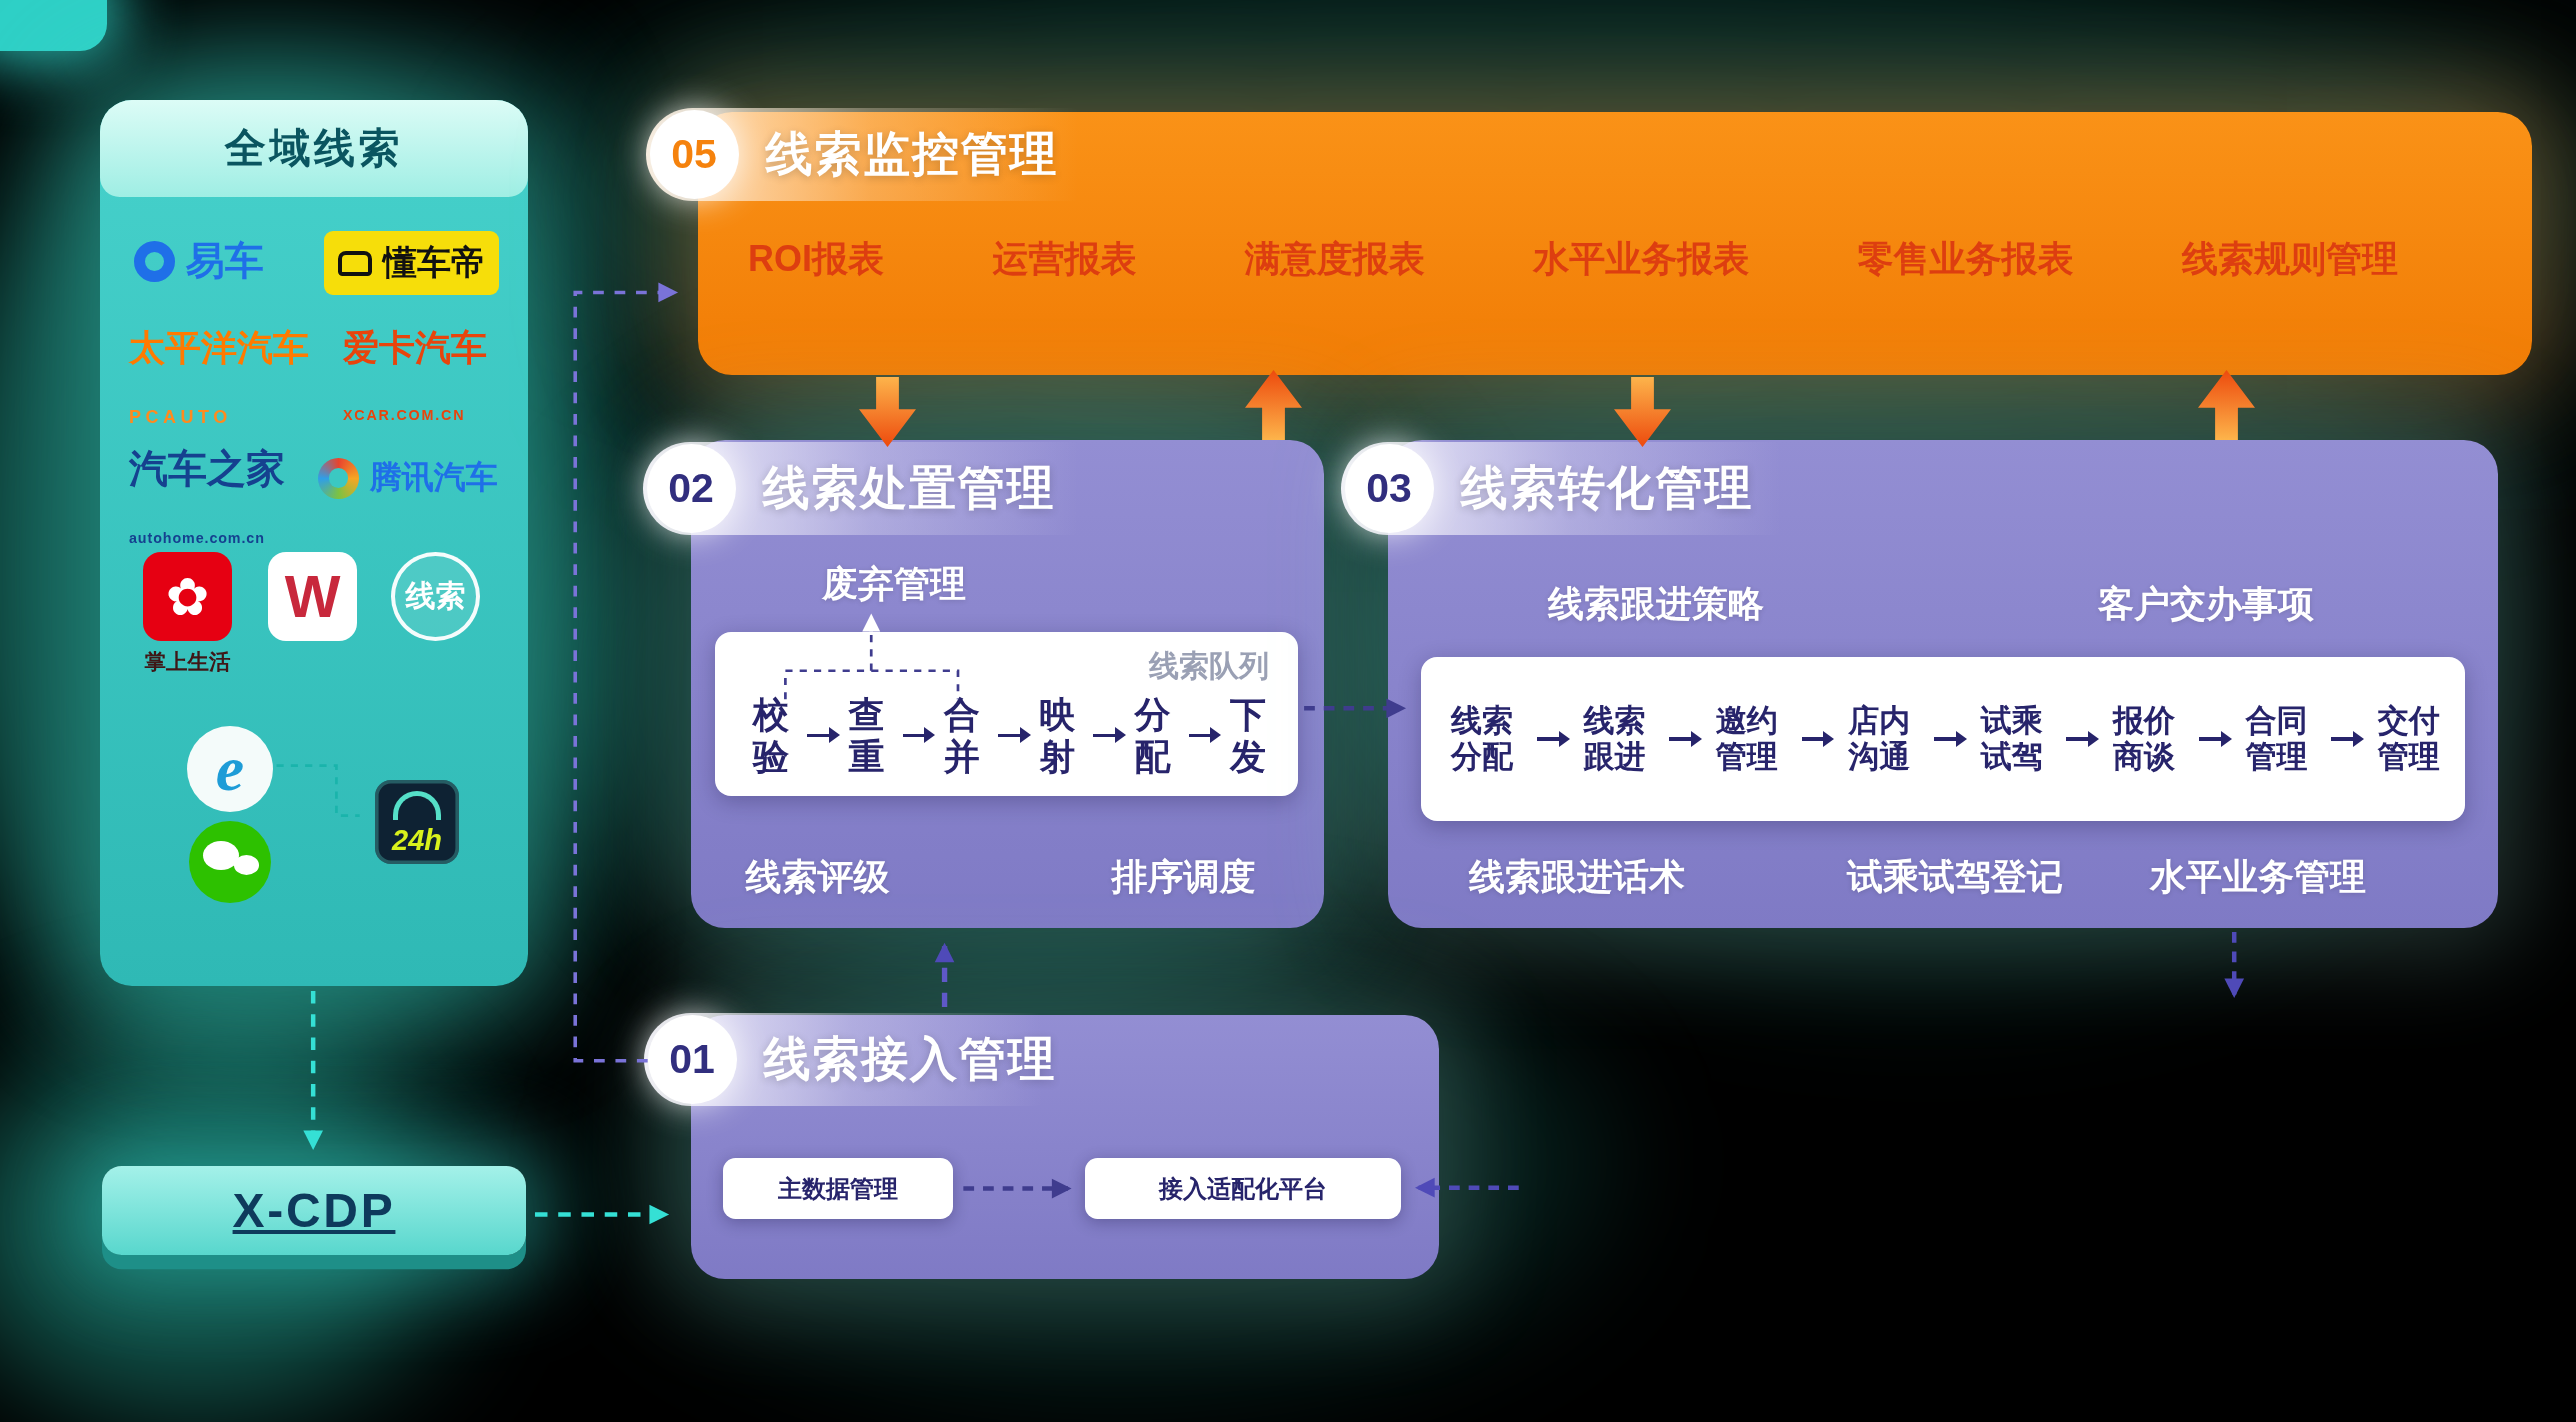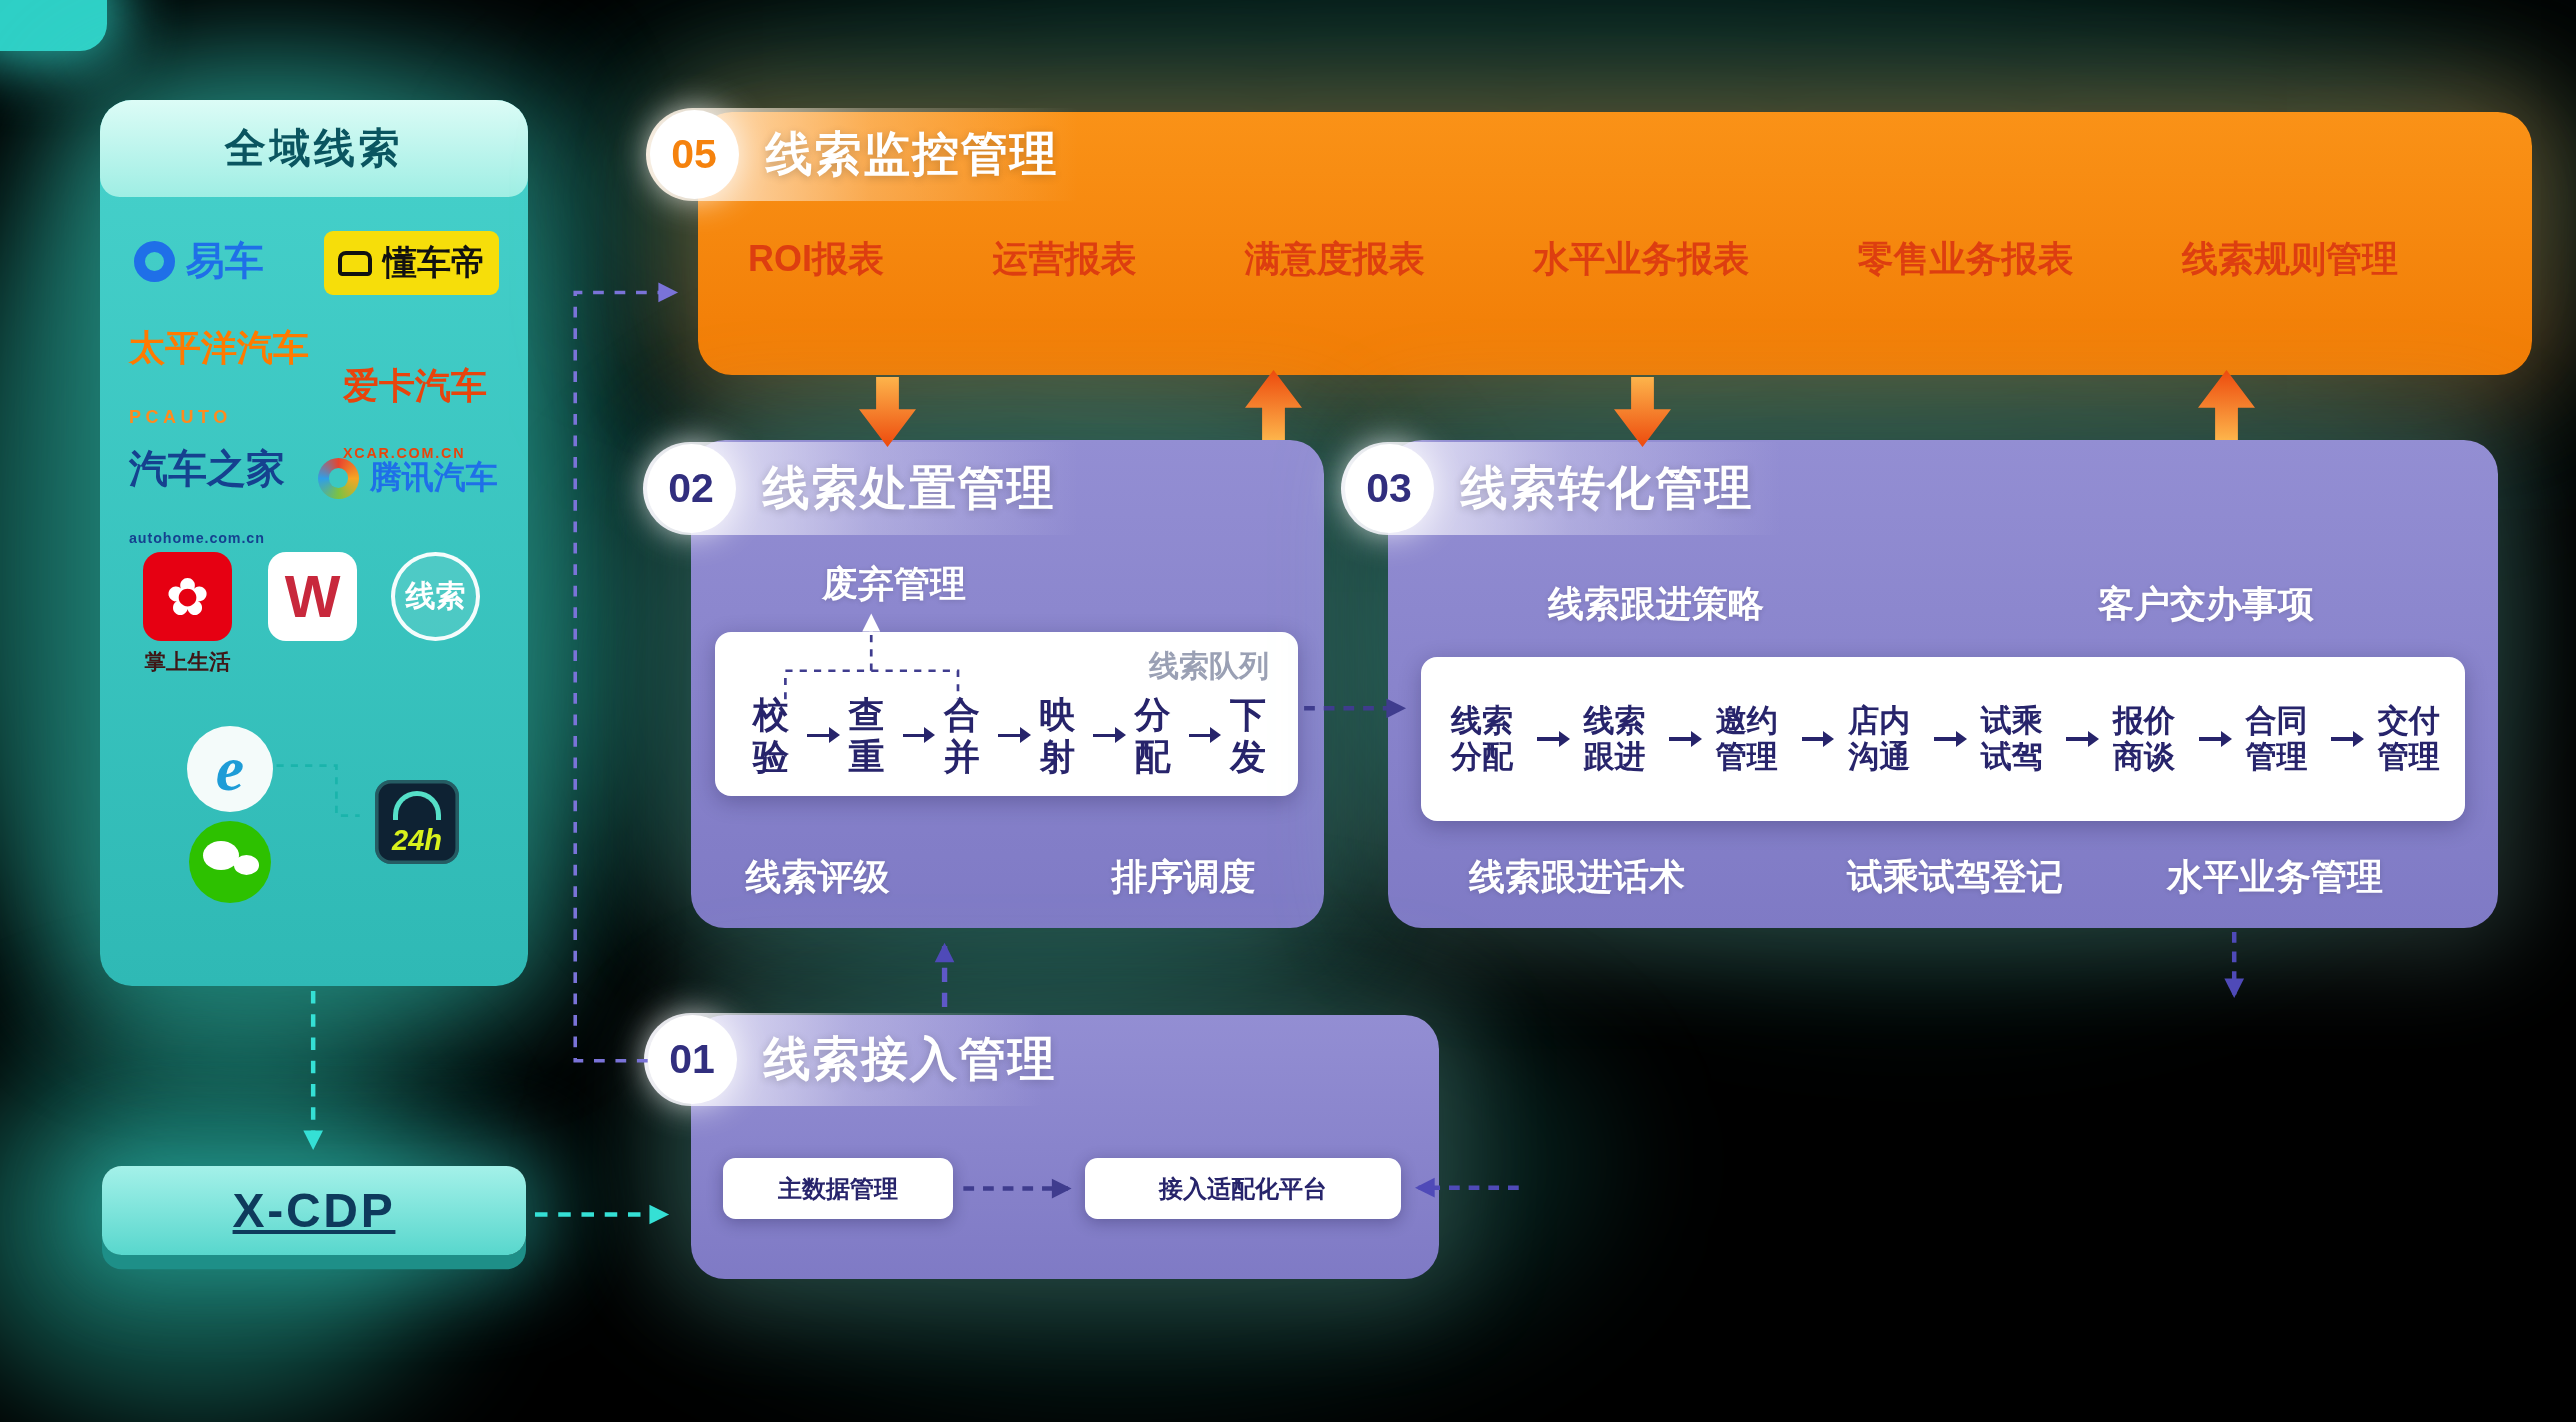--- a/index.html
+++ b/index.html
@@ -22,21 +22,21 @@
            font-size:41px; font-weight:bold; color:#0A5560; letter-spacing:3.6px; }
   .logo { position:absolute; display:flex; align-items:center; gap:10.7px; }
   .yiche-ring { width:41px; height:41px; border:11.6px solid #1F6FE8; border-radius:50%; box-sizing:border-box; }
   .yiche-text { font-size:39px; font-weight:bold; color:#1F6FE8; }
   .dcd { background:#F6DE0A; border-radius:9px; padding:9px 14.3px; }
   .dcd-icon { width:34px; height:25px; border:4.5px solid #111; border-radius:8px 8px 4.5px 4.5px; box-sizing:border-box; }
   .dcd-text { font-size:34px; font-weight:900; color:#111; }
   .stack { display:flex; flex-direction:column; align-items:flex-start; line-height:1.05;gap:41px; }
   .pcauto-text { font-size:36px; font-weight:bold; color:#FF7A00; }
   .pcauto-sub { font-size:18px; letter-spacing:4.5px; color:#FF8A1E; font-weight:bold; }
-  .xcar-text { font-size:36px; font-weight:bold; color:#E8440C;margin-top:38px; }
+  .xcar-text { font-size:36px; font-weight:bold; color:#E8440C; }
   .xcar-sub { font-size:14.3px; letter-spacing:1.8px; color:#E8440C; font-weight:bold; }
   .ath-text { font-size:39px; font-weight:900; color:#15418F; }
   .ath-sub { font-size:14.3px; color:#15418F; font-weight:bold; letter-spacing:0.9px; }
   .tc-ring { width:41px; height:41px; border-radius:50%;
            background:conic-gradient(#E8442E,#F5A623,#7CC243,#2F9FE8,#E8442E);
            display:flex; align-items:center; justify-content:center; }
   .tc-in { width:19.7px; height:19.7px; background:#3BC8C2; border-radius:50%; }
   .tc-text { font-size:32px; font-weight:bold; color:#1F6FE8; }
   .zs-icon { position:absolute; width:89px; height:89px; background:#E60012; border-radius:18px;
            display:flex; align-items:center; justify-content:center; color:#fff; font-size:52px; }
@@ -269,21 +269,21 @@
         <span class="farrow"></span>
         <span class="f-item">合同
 管理</span>
         <span class="farrow"></span>
         <span class="f-item">交付
 管理</span>
       </div>
     </div>
     <div class="plabel" style="left:64px;top:413px;width:250px;text-align:center;">线索跟进话术</div>
     <div class="plabel" style="left:442px;top:413px;width:250px;text-align:center;">试乘试驾登记</div>
-    <div class="plabel" style="left:762px;top:413px;width:250px;text-align:center;">水平业务管理</div>
+    <div class="plabel" style="left:762px;top:413px;width:250px;text-align:left;">水平业务管理</div>
   </div>
 
   <div class="panel p-purple" style="left:691px;top:1015px;width:748px;height:264px;">
     <div class="pill pill-purple" style="left:-47px;top:-1.8px;width:434px;">
       <span class="numcircle num-navy">01</span>
       <span class="panel-title">线索接入管理</span>
     </div>
     <div class="node" style="left:32px;top:143px;width:230px;height:61px;">
       <span>主数据管理</span>
     </div>

